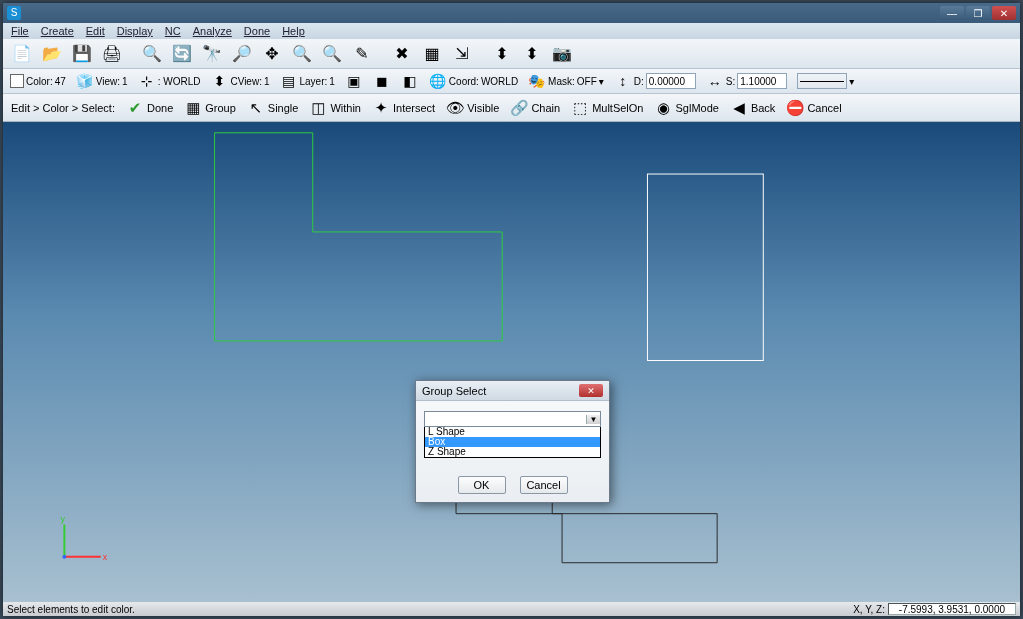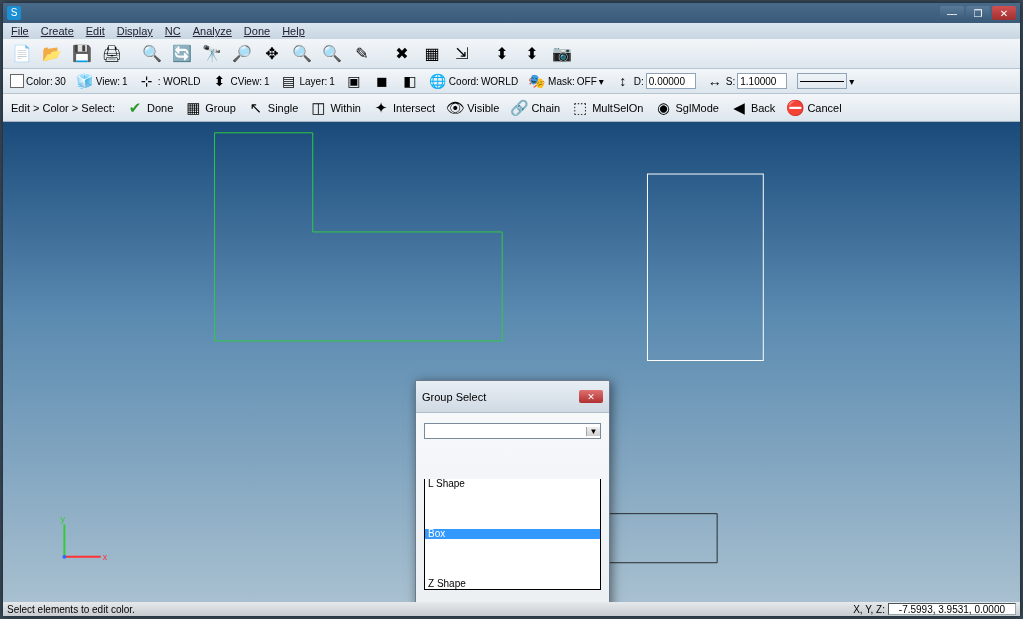--- a/index.html
+++ b/index.html
@@ -25,29 +25,29 @@
 .toolbar3 .act { display:flex; align-items:center; gap:2px; padding:0 4px; height:24px; cursor:pointer; border-radius:2px;}
 .toolbar3 .aico{ width:20px; height:20px; display:inline-flex; align-items:center; justify-content:center; font-size:15px;}
 .toolbar3 .bc { padding:0 4px;}
 .viewport { flex:1; position:relative; background: linear-gradient(#1a4a7a 0%, #5a8ab0 40%, #a8c0d0 100%); overflow:hidden;}
 .viewport svg { position:absolute; inset:0;}
 .statusbar { height:14px; background: linear-gradient(#e5e9ec,#c8ccd0); display:flex; align-items:center; font-size:10px; padding:0 4px;}
 .statusbar .fill{flex:1;}
 .statusbar .coords-box{ border:1px inset #9aa; background:#fff; padding:0 10px; min-width:110px; height:12px; line-height:11px;}
 
 .dialog { position:absolute; left:412px; top:258px; width:195px; background: linear-gradient(#f8fafb,#eaeef2); border:1px solid #6a7a8a; box-shadow: 2px 2px 10px rgba(0,0,0,0.5);}
-.dlg-title{ height:32px; background: linear-gradient(#e8eef4,#d0dae4); display:flex; align-items:center; font-size:11px; padding:0 6px; border-bottom:1px solid #b0bcc8;}
+.dlg-title{ height:20px; background: linear-gradient(#e8eef4,#d0dae4); display:flex; align-items:center; font-size:11px; padding:0 6px; border-bottom:1px solid #b0bcc8;}
 .dlg-title .spacer{flex:1;}
 .dlg-close{ width:24px; height:13px; background:linear-gradient(#e07070,#b03030); color:#fff; border-radius:2px; display:flex; align-items:center; justify-content:center; font-size:9px; cursor:pointer;}
 .dlg-body{ padding:10px 8px 8px;}
 .combo{ width:100%; height:16px; border:1px solid #7a8a9a; background:#fff; display:flex; align-items:center; font-size:10px; position:relative;}
 .combo .arrow{ width:14px; border-left:1px solid #9aa; display:flex; align-items:center; justify-content:center; font-size:8px; background:linear-gradient(#f0f0f0,#d0d0d0);}
 .combo .fill{flex:1;}
 .combo-list{ border:1px solid #000; background:#fff; font-size:10px; border-top:none;}
-.combo-item{ padding:0 3px; height:10px; line-height:10px; cursor:pointer;margin-top:40px;}
+.combo-item{ padding:0 3px; height:10px; line-height:10px; cursor:pointer;}
 .combo-item.sel{ background:#3399ff; color:#fff;}
 .dlg-btns{ display:flex; justify-content:center; gap:14px; margin-top:18px;}
 .dlg-btn{ width:48px; height:18px; font-size:11px; border:1px solid #8a98a6; border-radius:2px; background:linear-gradient(#fdfdfd,#e6e9ec); cursor:pointer;}
 </style>
 </head>
 <body>
 
 <div class="window">
 
   <div class="titlebar">
@@ -90,21 +90,21 @@
     <div class="tb-sep"></div>
     <div class="tb-btn">⬍</div>
     <div class="tb-btn">⬍</div>
     <div class="tb-btn">📷</div>
   </div>
 
   <div class="toolbar2">
     <div class="tb2">
       <div class="swatch"></div>
       <span>Color:</span>
-      <span>30</span>
+      <span>47</span>
     </div>
     <div class="tb2">
       <span class="ico">🧊</span>
       <span>View:</span>
       <span>1</span>
     </div>
     <div class="tb2">
       <span class="ico">⊹</span>
       <span>: WORLD</span>
     </div>

